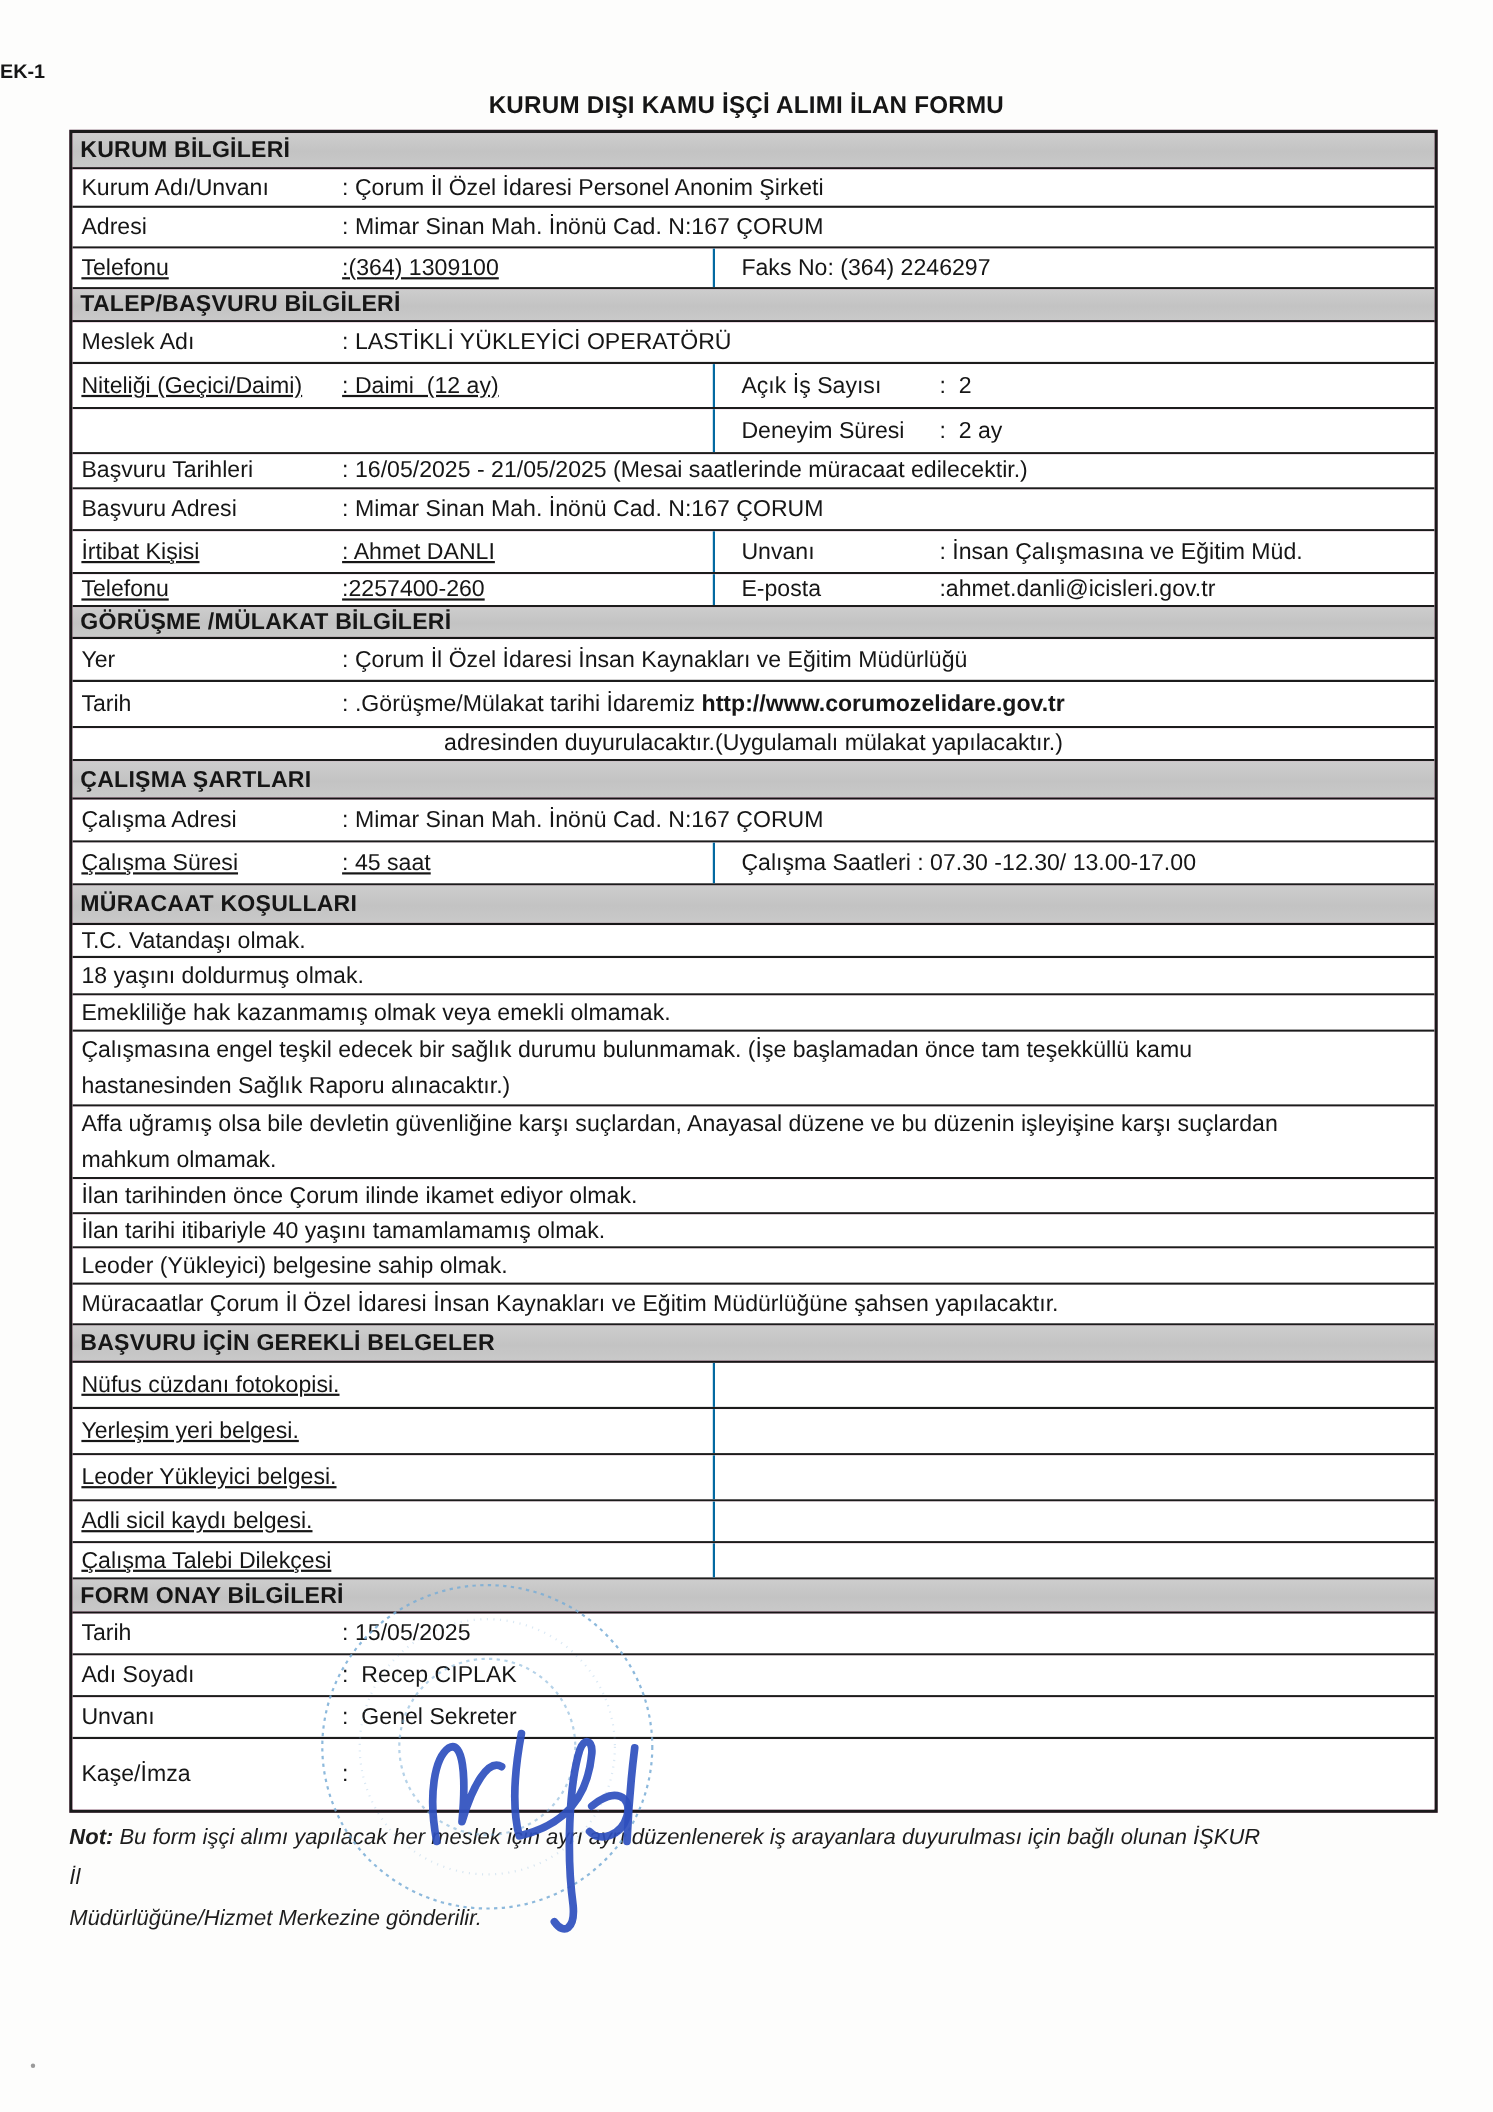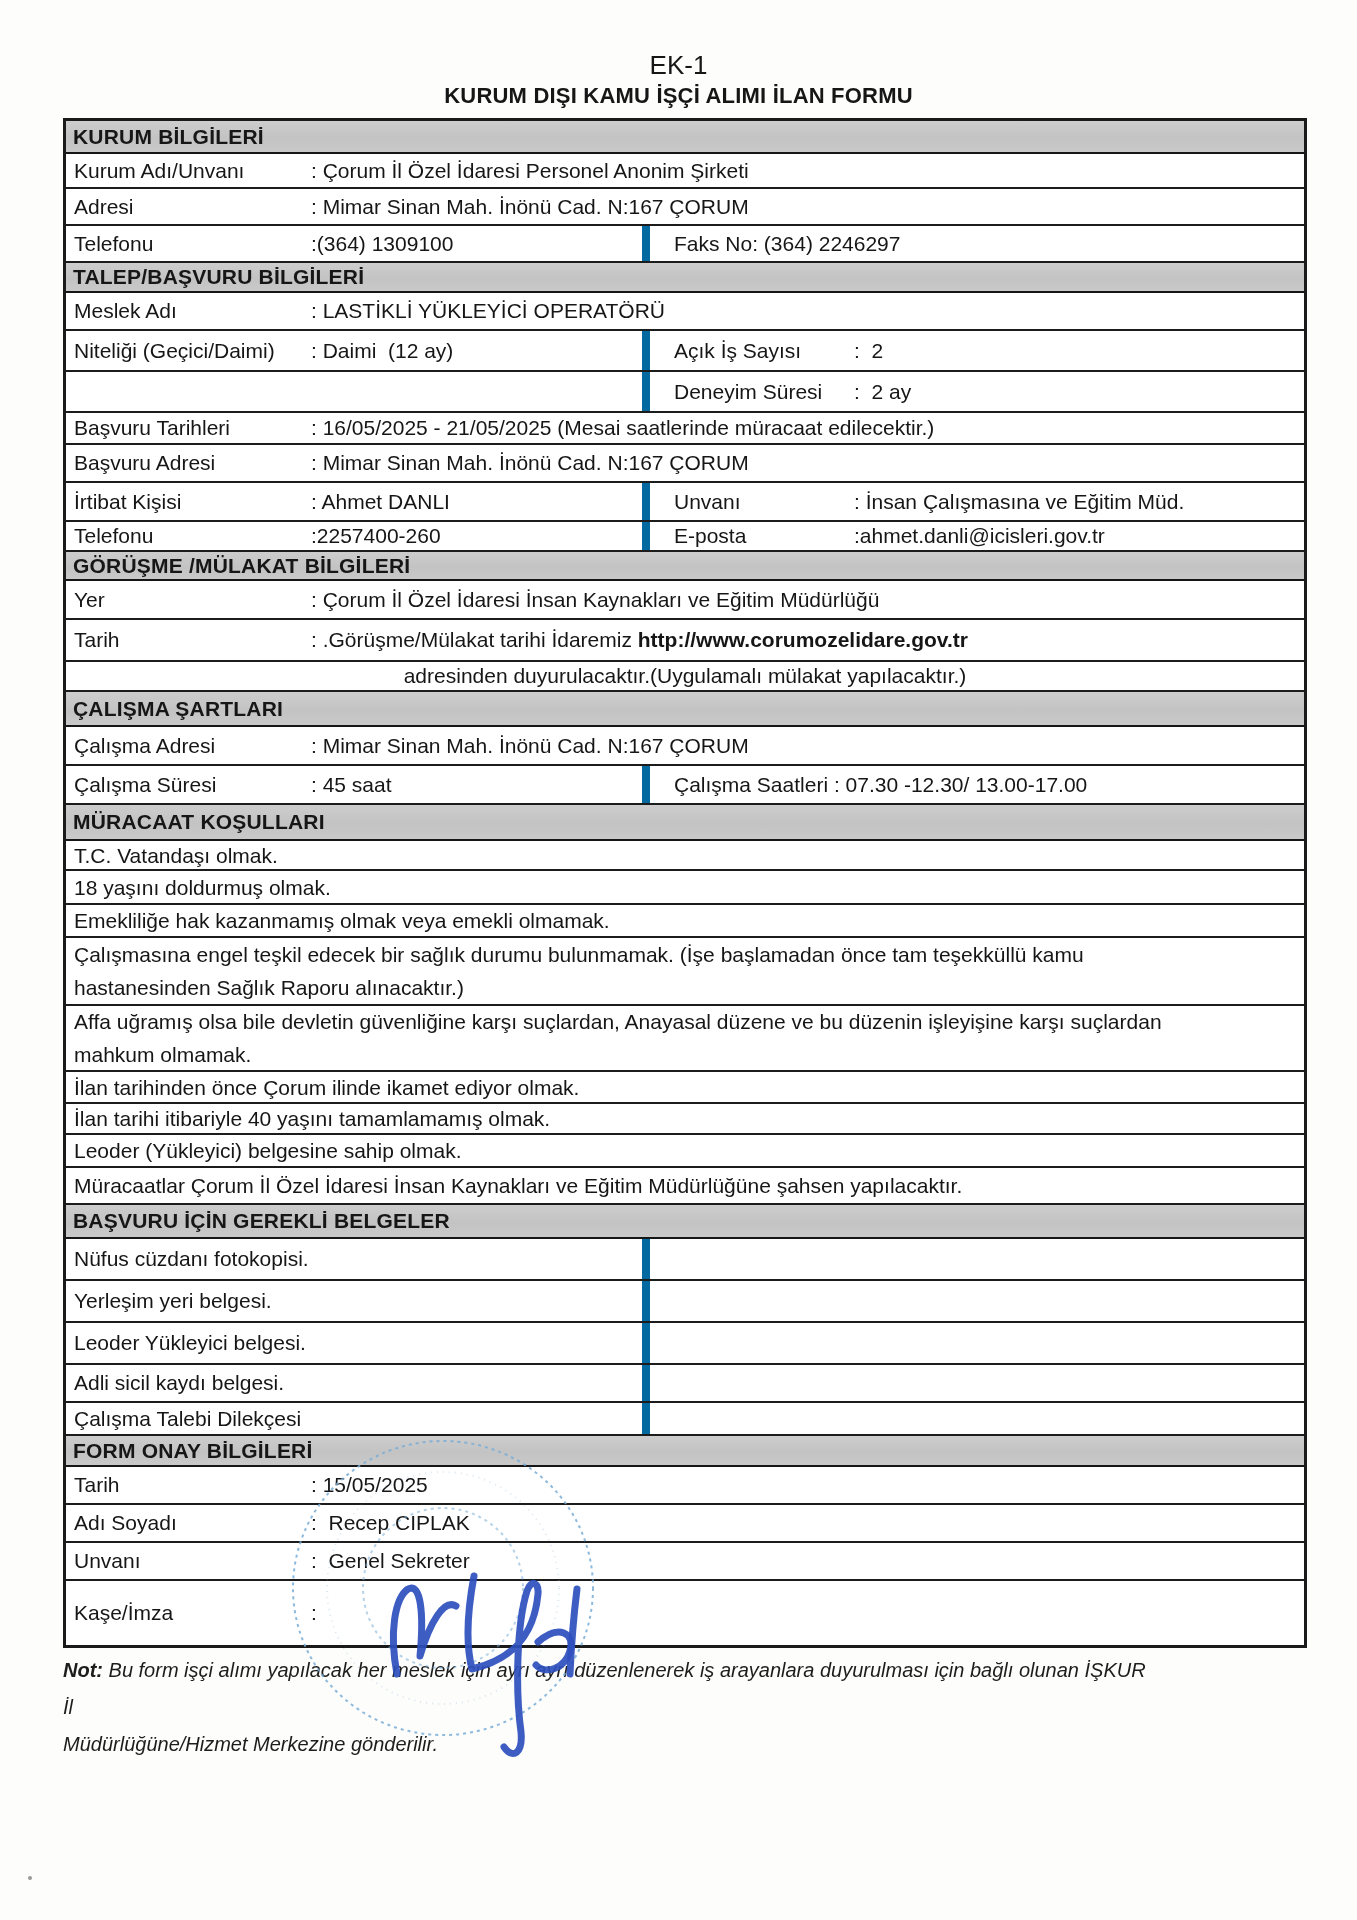--- a/index.html
+++ b/index.html
@@ -8,23 +8,22 @@
     position: relative;
     width: 1357px;
     height: 1920px;
     background: #fdfdfc;
     font-family: "Liberation Sans", sans-serif;
     color: #161616;
     overflow: hidden;
   }
   .ek {
     padding-top: 52px;
-    text-align: center;
-    font-weight: 400;
-    font-size: 26px;
+    font-weight: 700;
+    font-size: 18px;
     line-height: 26px;
   }
   .title {
     text-align: center;
     font-weight: 700;
     font-size: 22px;
     line-height: 30px;
     margin-top: 3px;
     letter-spacing: .2px;
   }
@@ -55,21 +54,22 @@
   }
   .row:last-child { border-bottom: none; }
   .row.split { padding-left: 0; }
   .cl {
     width: 584px;
     flex-shrink: 0;
     align-self: stretch;
     display: flex;
     align-items: center;
     padding-left: 8px;
-    border-right: 8px solid #0369a1;
+    border-right: 2px solid #0369a1;
+    text-decoration: underline;
   }
   .cr {
     flex: 1;
     align-self: stretch;
     display: flex;
     align-items: center;
     padding-left: 24px;
   }
   .lab { display: inline-block; width: 237px; flex-shrink: 0; }
   .rlab { display: inline-block; width: 180px; flex-shrink: 0; }

